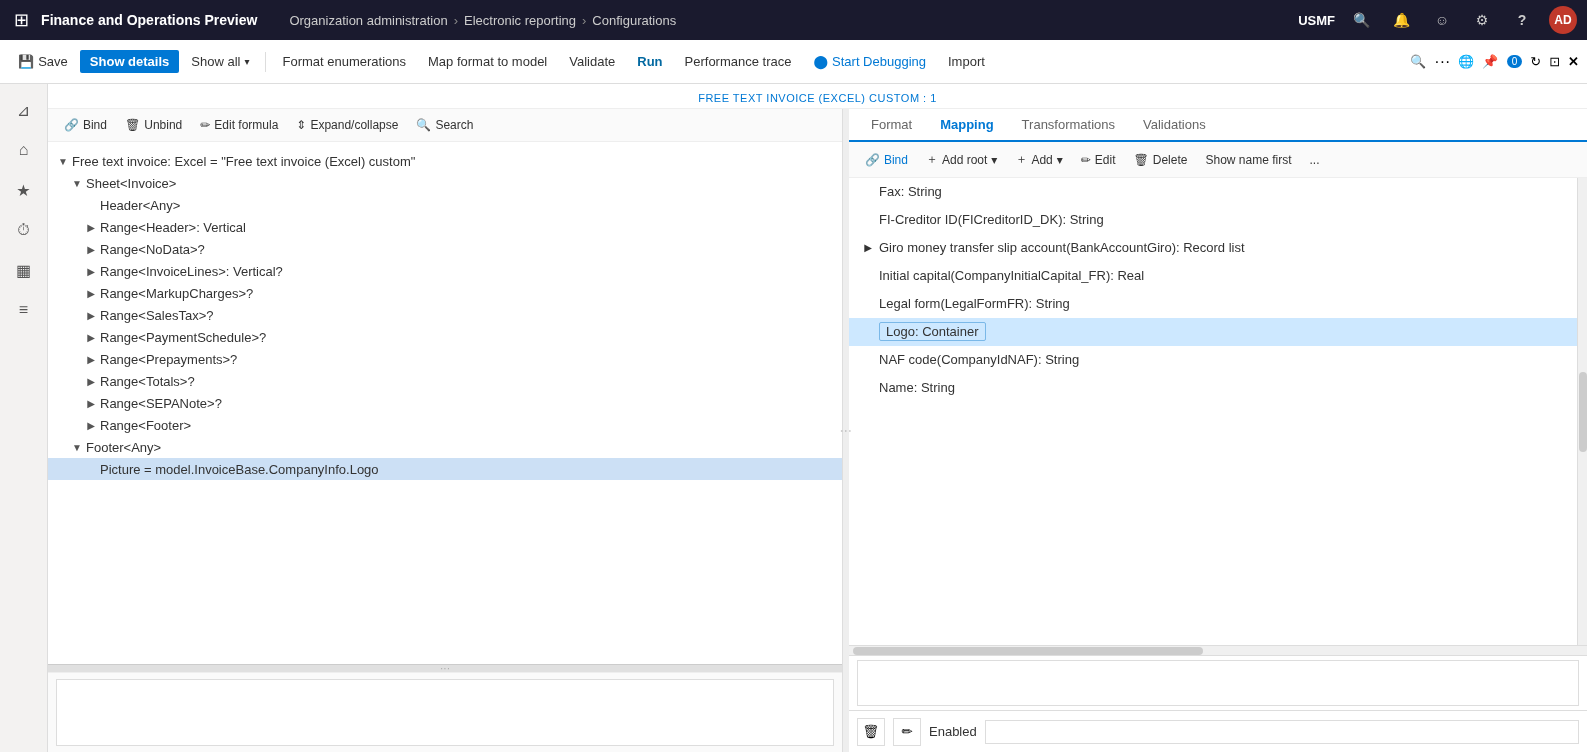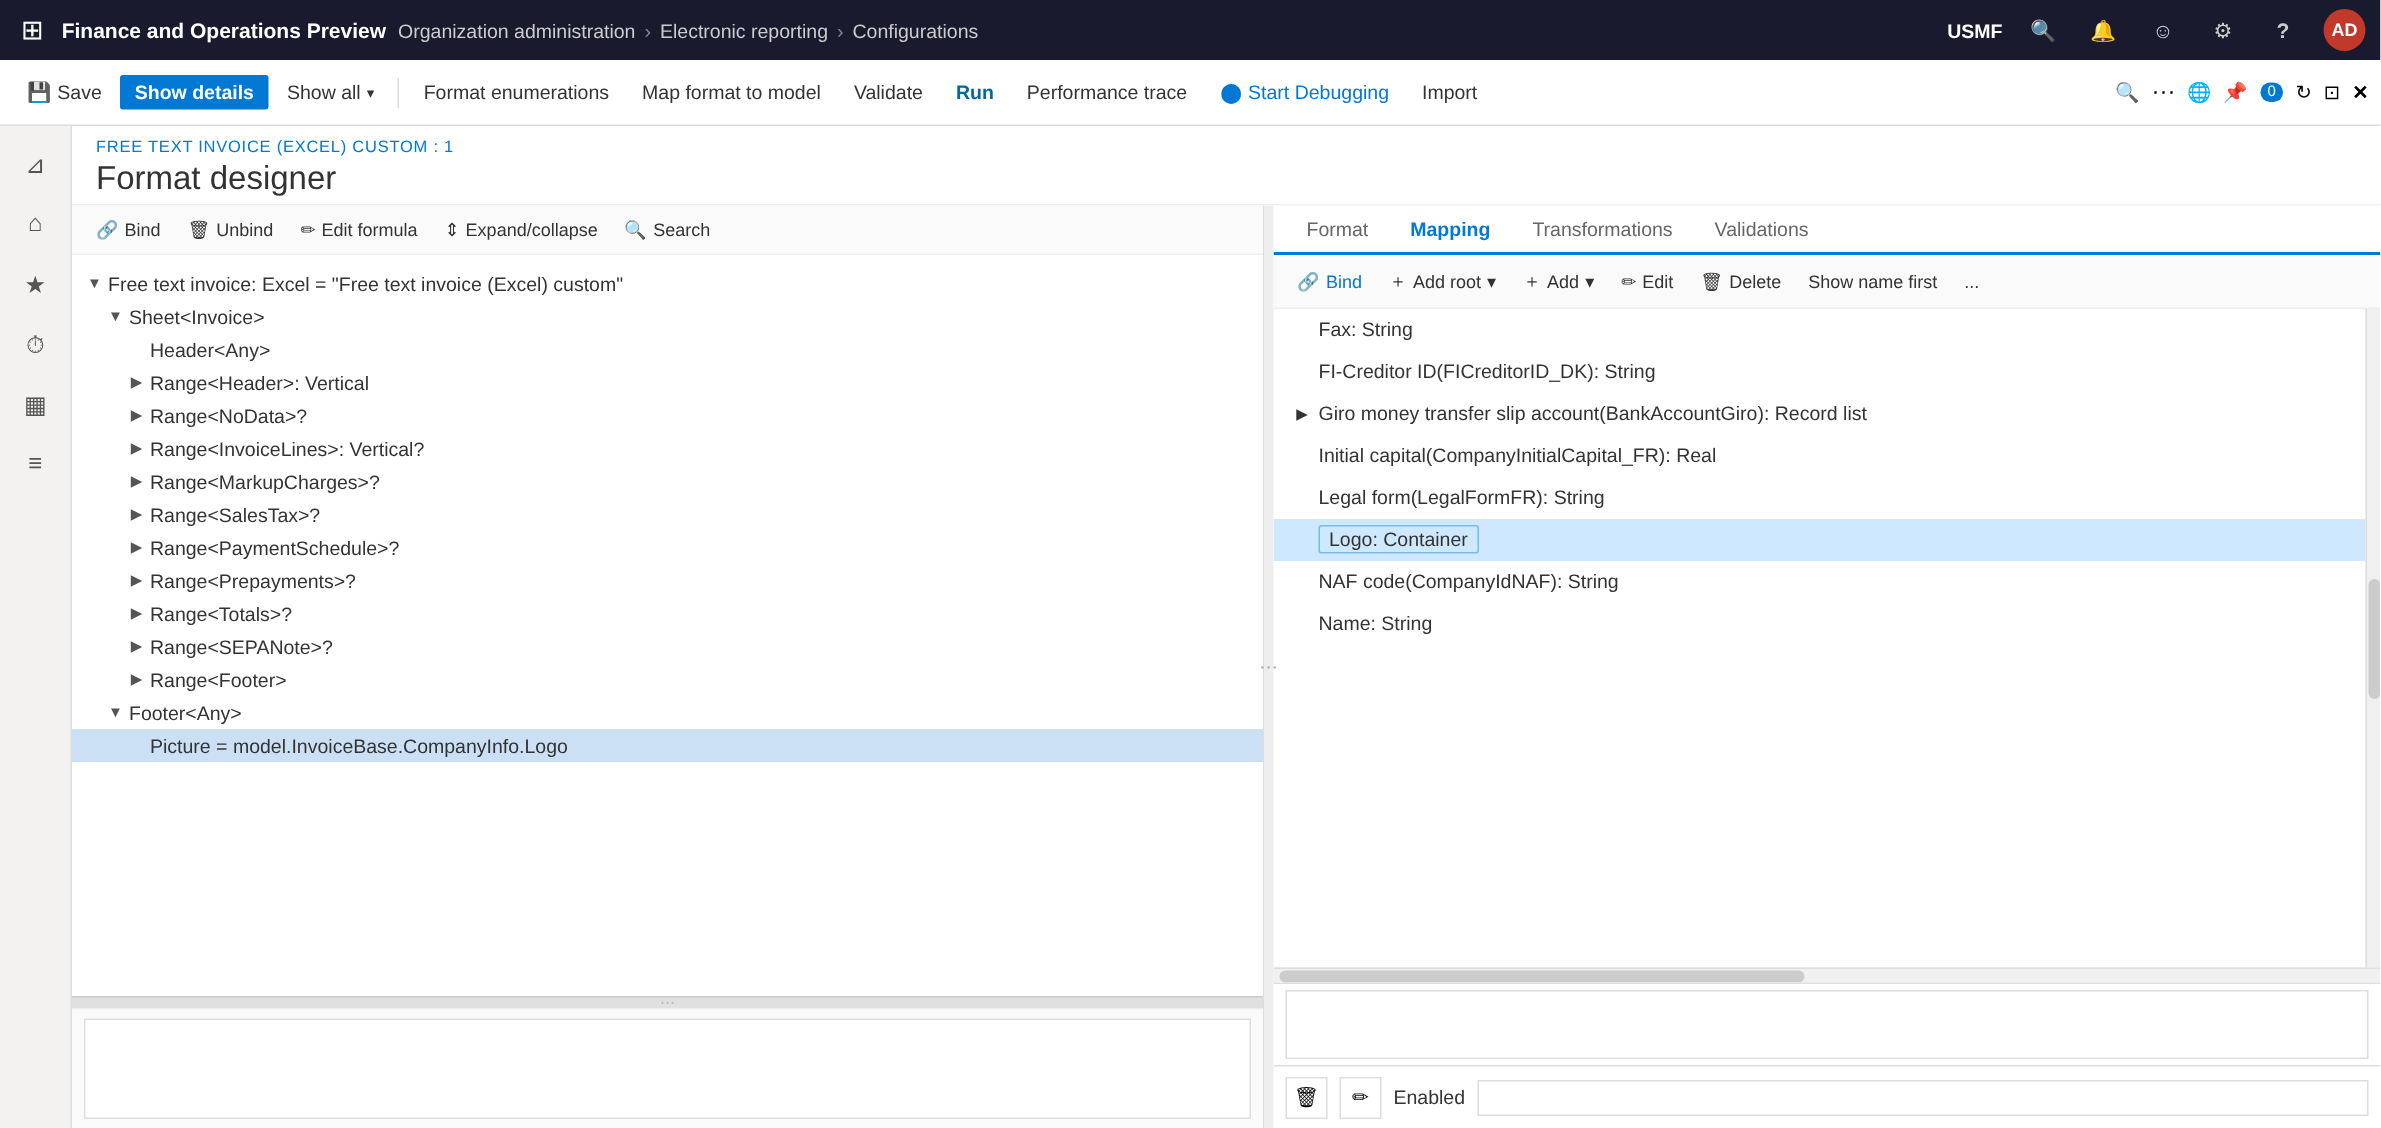--- a/index.html
+++ b/index.html
@@ -9,21 +9,21 @@
     .top-nav {
       display: flex;
       align-items: center;
       background: #1a1a2e;
       color: #fff;
       height: 40px;
       padding: 0 10px;
       gap: 8px;
     }
     .top-nav .app-grid { font-size: 18px; cursor: pointer; padding: 4px; }
-    .top-nav .app-title { font-size: 14px; font-weight: 600; flex: 0 0 auto; margin-right: 0; }
+    .top-nav .app-title { font-size: 14px; font-weight: 600; flex: 0 0 auto; margin-right: 24px; }
     .top-nav .breadcrumb { display: flex; align-items: center; gap: 6px; font-size: 13px; color: #ccc; }
     .top-nav .breadcrumb span { cursor: pointer; }
     .top-nav .breadcrumb .sep { color: #888; }
     .top-nav-right { margin-left: auto; display: flex; align-items: center; gap: 14px; color: #ccc; font-size: 14px; }
     .top-nav-right .org-label { font-size: 13px; color: #fff; font-weight: 600; }
     .top-nav-right .icon-btn { cursor: pointer; display: flex; align-items: center; justify-content: center; width: 26px; height: 26px; border-radius: 50%; }
     .top-nav-right .avatar { width: 28px; height: 28px; border-radius: 50%; background: #c0392b; color: #fff; font-size: 12px; font-weight: 700; display: flex; align-items: center; justify-content: center; }
 
     
     .toolbar {
@@ -65,20 +65,21 @@
     
     .content-area {
       flex: 1;
       display: flex;
       flex-direction: column;
       overflow: hidden;
     }
     .page-header {
       padding: 8px 16px 4px 16px;
       border-bottom: 1px solid #eee;
+      text-align: center;
     }
     .breadcrumb-small { font-size: 11px; color: #0078d4; text-transform: uppercase; letter-spacing: 0.5px; }
     .page-title { font-size: 22px; font-weight: 300; color: #333; margin-top: 2px; }
 
     
     .split-pane { display: flex; flex: 1; overflow: hidden; }
 
     
     .tree-pane {
       width: 795px;
@@ -231,21 +232,20 @@
     <div class="sidebar-icon">★</div>
     <div class="sidebar-icon">⏱</div>
     <div class="sidebar-icon">▦</div>
     <div class="sidebar-icon">≡</div>
   </div>
 
   <div class="content-area">
 
     <div class="page-header">
       <div class="breadcrumb-small">FREE TEXT INVOICE (EXCEL) CUSTOM : 1</div>
-      <div class="page-title">Format designer</div>
     </div>
 
     <div class="split-pane">
 
       <div class="tree-pane">
 
         <div class="tree-toolbar">
           <button class="tree-toolbar-btn">
             <span>🔗</span>
             <span>Bind</span>

